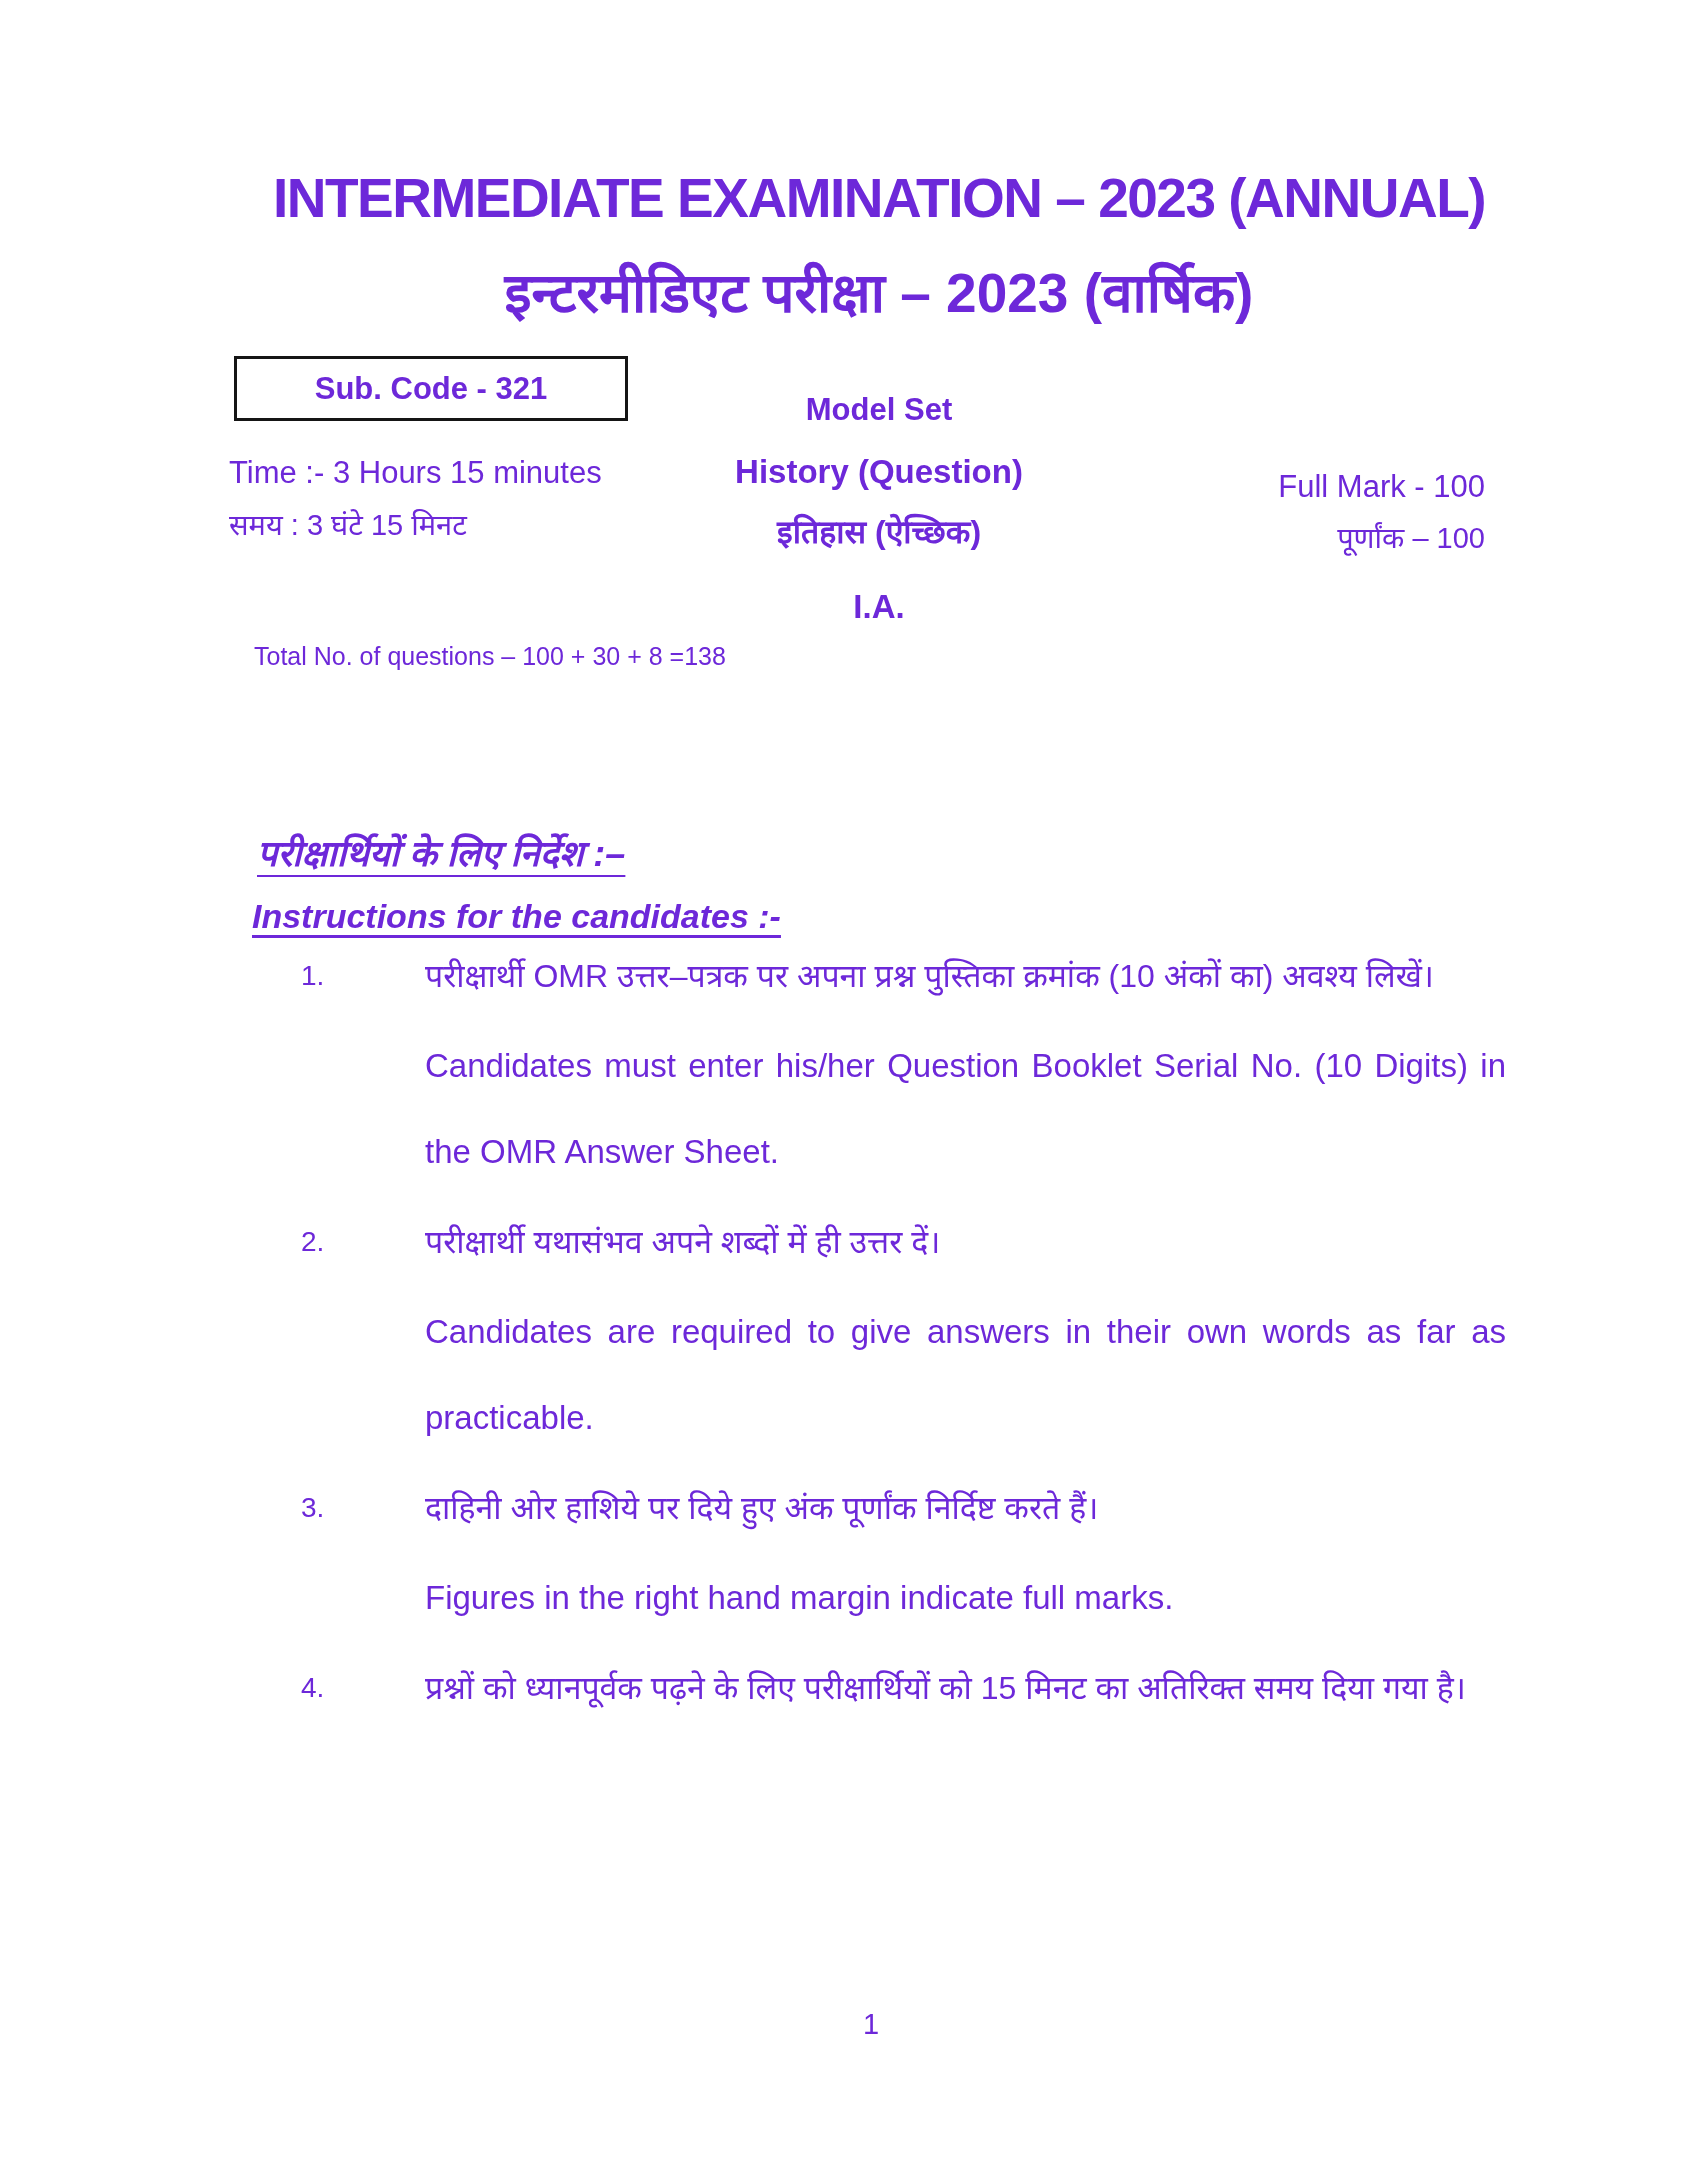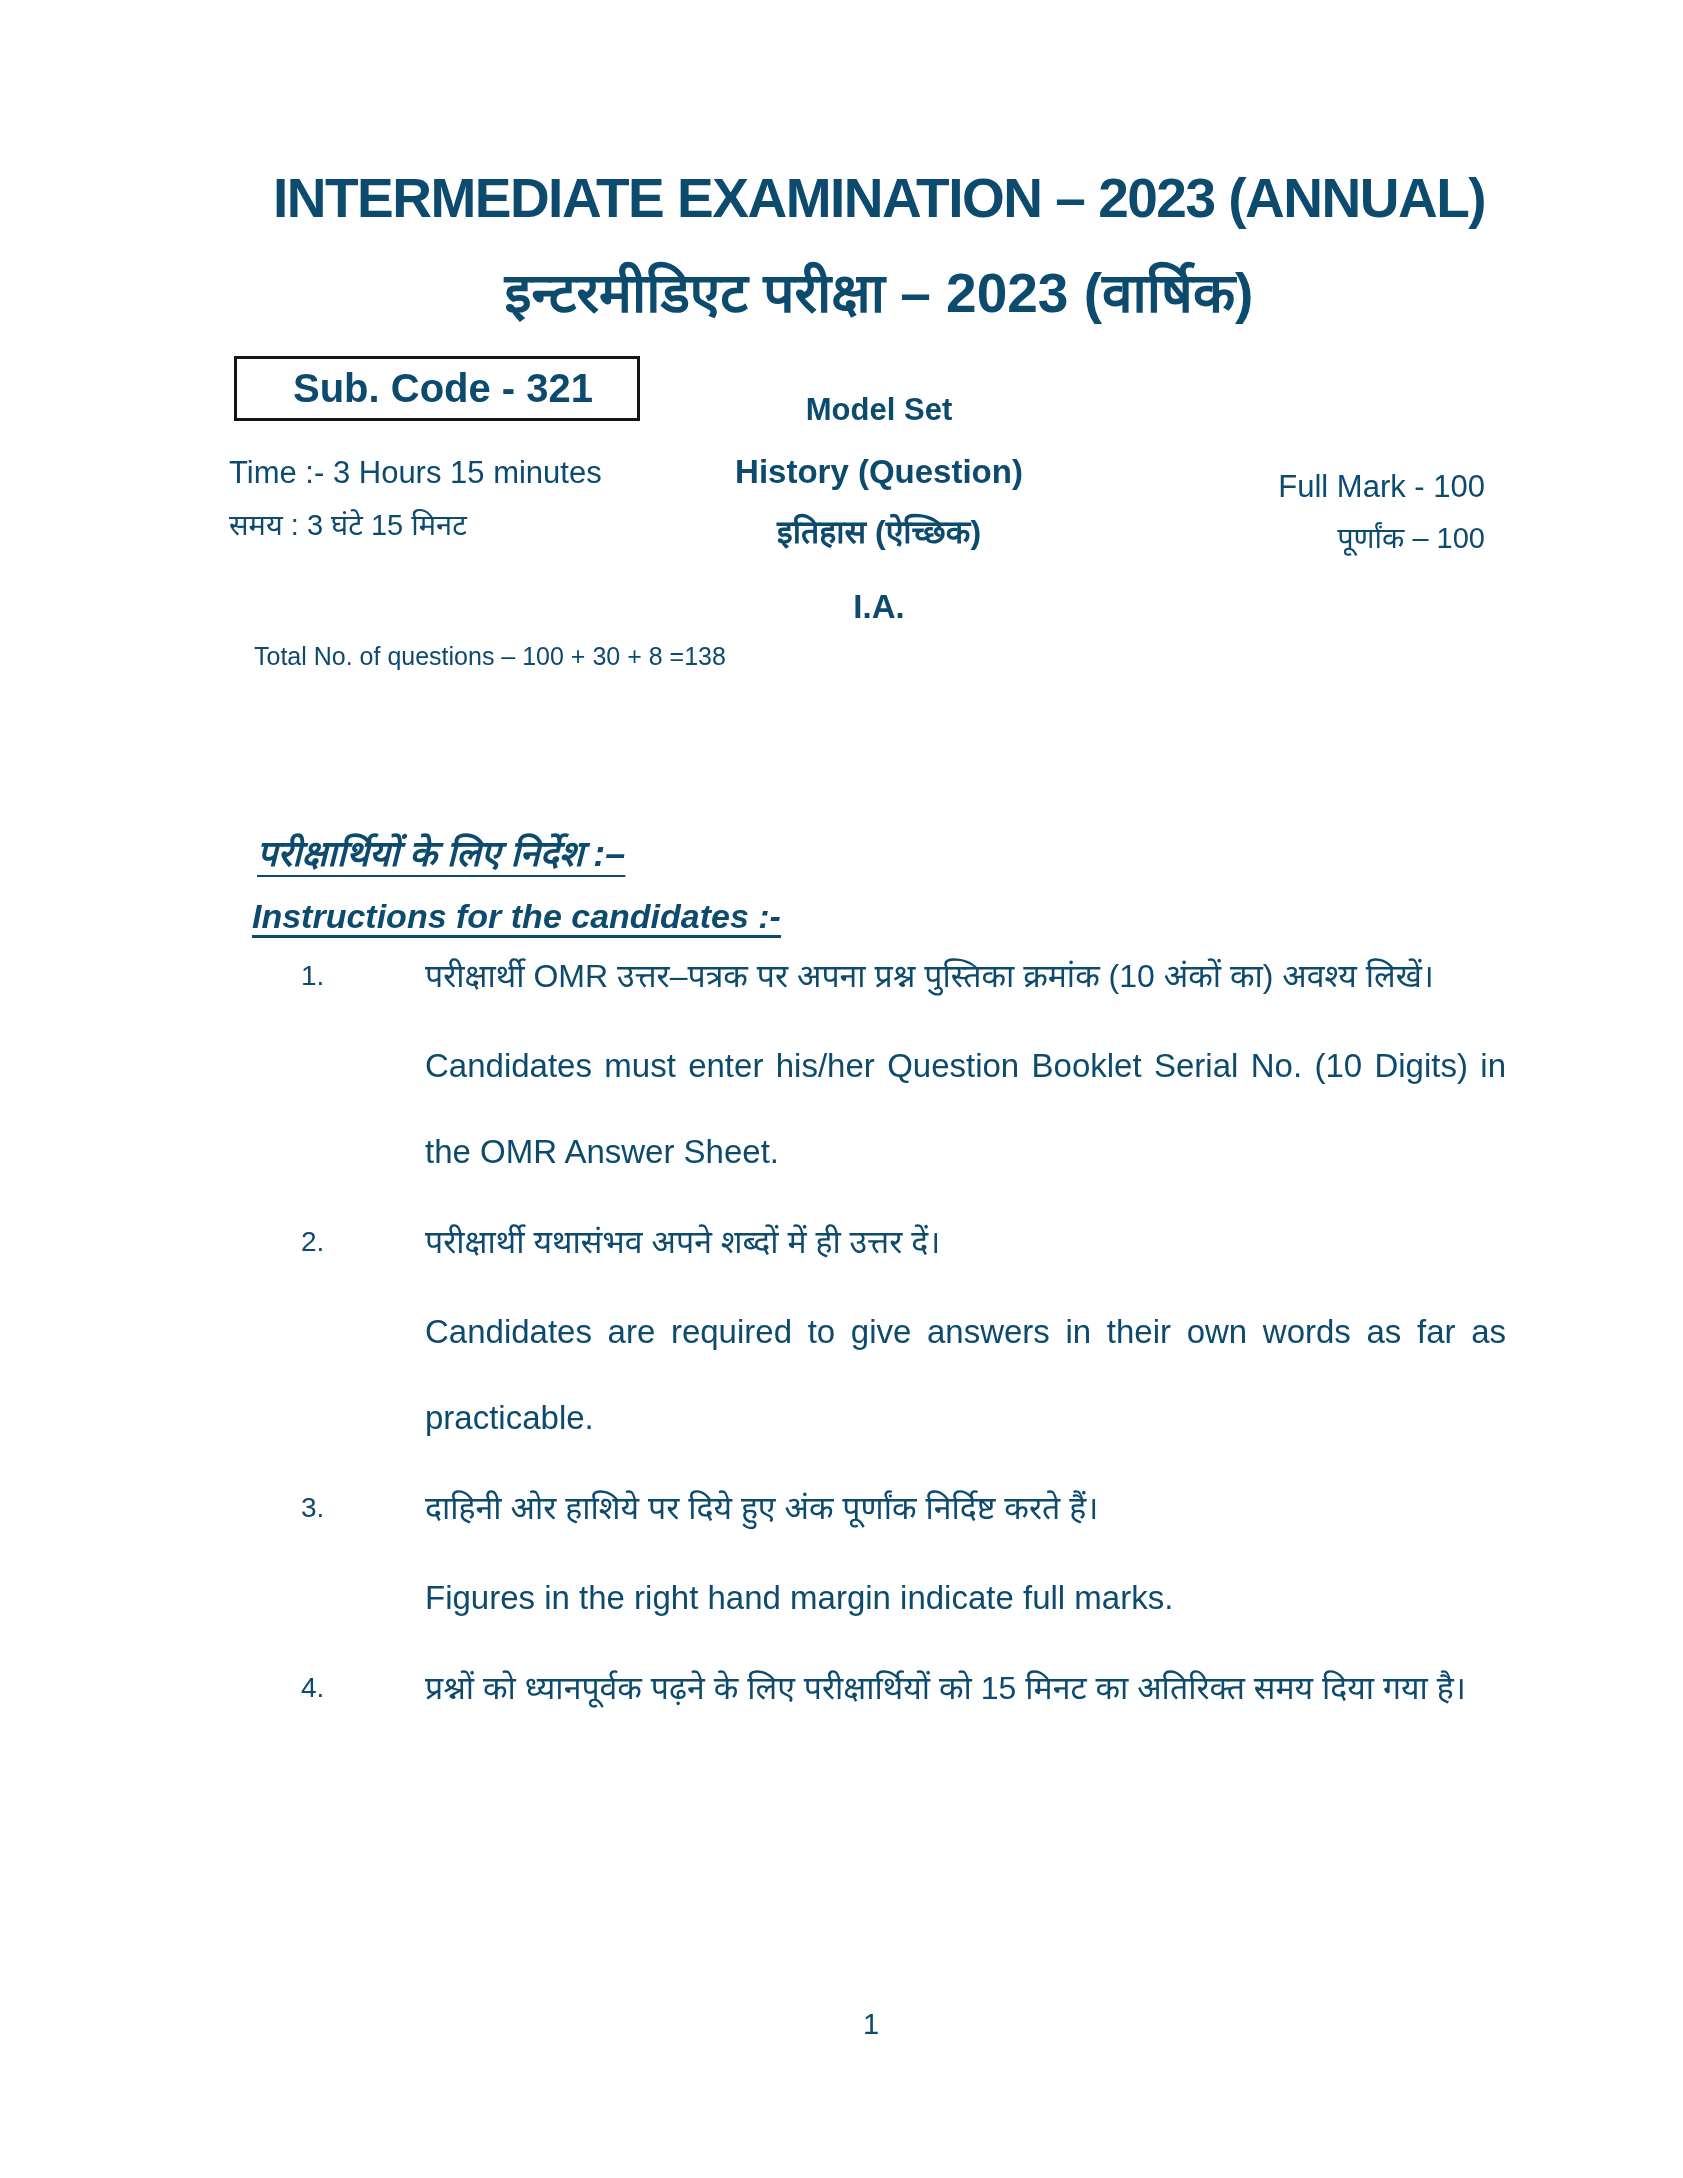--- a/index.html
+++ b/index.html
@@ -1,42 +1,42 @@
 <!DOCTYPE html>
 <html><head>
 <meta charset="utf-8">
 <style>
   html,body{margin:0;padding:0;background:#e8e8e8;}
   .page{
     position:relative;
     width:1683px;height:2178px;
     margin:0 auto;
     background:#ffffff;
-    color:#0c4a6e;
+    color:#6d28d9;
     font-family:"Liberation Sans","DejaVu Sans",sans-serif;
     overflow:hidden;
   }
   .abs{position:absolute;}
   .center-line{left:75px;right:0;text-align:center;}
 
   .title-en{
     top:166px;left:75px;right:0;text-align:center;
     font-size:55px;font-weight:700;letter-spacing:-1.5px;
     white-space:nowrap;
   }
   .title-hi{
     top:253px;left:75px;right:0;text-align:center;
     font-size:55px;font-weight:700;
     white-space:nowrap;
   }
   .subcode-box{
     left:234px;top:356px;width:388px;height:59px;
     border:3px solid #151515;
     display:flex;align-items:center;justify-content:center;
-    font-size:40px;font-weight:700;padding-left:12px;
+    font-size:31px;font-weight:700;
   }
   .model-set{top:392px;font-size:31px;font-weight:700;}
   .subject-en{top:453px;font-size:33px;font-weight:700;}
   .subject-hi{top:509px;font-size:32px;font-weight:700;}
   .ia{top:588px;font-size:33px;font-weight:700;}
 
   .time-block{left:229px;top:455px;}
   .time-en{font-size:31px;}
   .time-hi{font-size:29px;margin-top:13px;}
 

